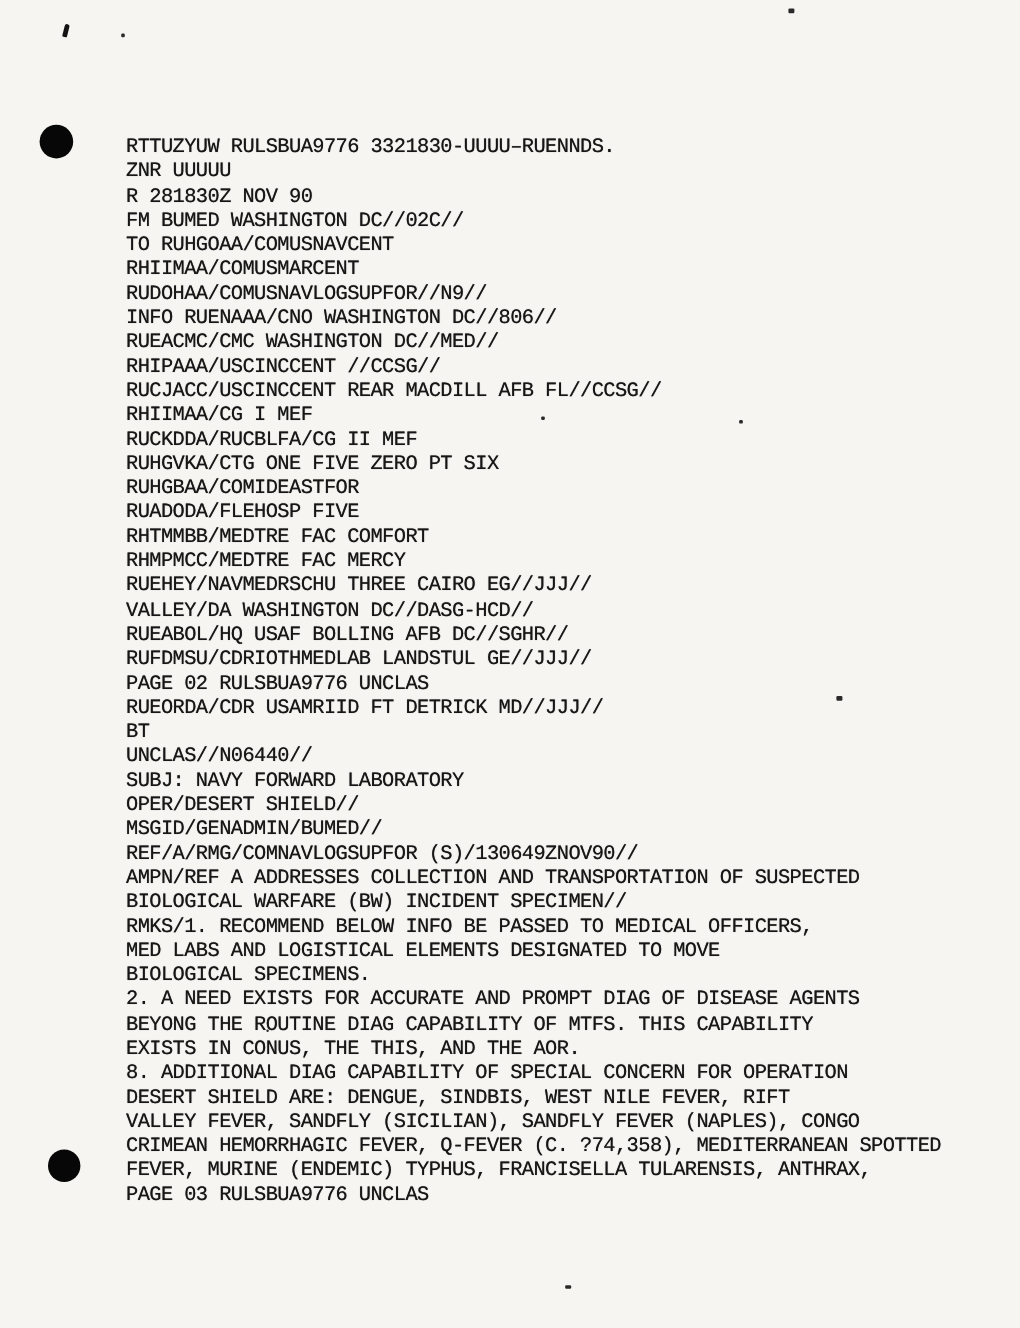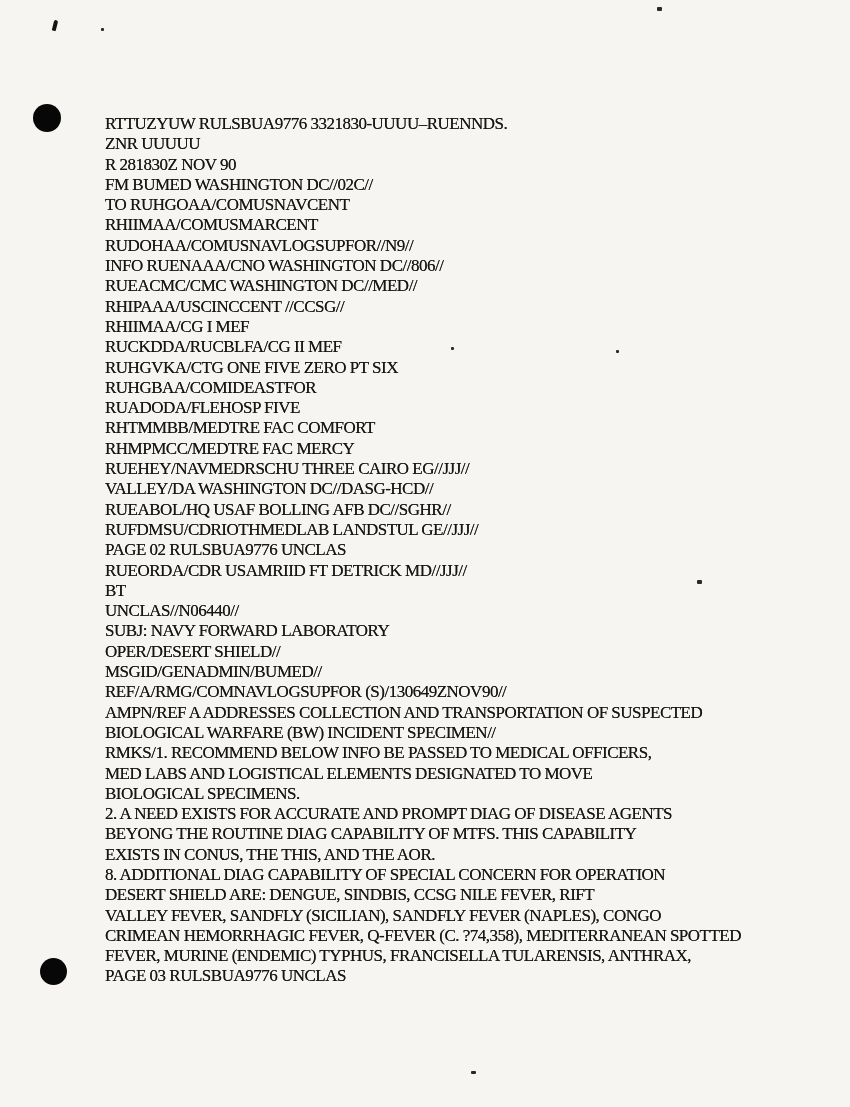--- a/index.html
+++ b/index.html
@@ -6,21 +6,21 @@
     margin: 0;
     padding: 0;
     background: #f6f5f1;
   }
   .page {
     position: relative;
     width: 850px;
     height: 1107px;
     background: #f6f5f1;
     overflow: hidden;
-    font-family: Liberation Serif, serif;
+    font-family: Liberation Mono, monospace;
   }
   .text-block {
     position: absolute;
     left: 105px;
     top: 114px;
     width: 710px;
     color: #161616;
     font-size: 17px;
     line-height: 20.3px;
     letter-spacing: -0.5px;
@@ -84,20 +84,21 @@
       <div class="line">RTTUZYUW RULSBUA9776 3321830-UUUU–RUENNDS.</div>
       <div class="line">ZNR UUUUU</div>
       <div class="line">R 281830Z NOV 90</div>
       <div class="line">FM BUMED WASHINGTON DC//02C//</div>
       <div class="line">TO RUHGOAA/COMUSNAVCENT</div>
       <div class="line">RHIIMAA/COMUSMARCENT</div>
       <div class="line">RUDOHAA/COMUSNAVLOGSUPFOR//N9//</div>
       <div class="line">INFO RUENAAA/CNO WASHINGTON DC//806//</div>
       <div class="line">RUEACMC/CMC WASHINGTON DC//MED//</div>
       <div class="line">RHIPAAA/USCINCCENT //CCSG//</div>
+      <div class="line">RUCJACC/USCINCCENT REAR MACDILL AFB FL//CCSG//</div>
       <div class="line">RHIIMAA/CG I MEF</div>
       <div class="line">RUCKDDA/RUCBLFA/CG II MEF</div>
       <div class="line">RUHGVKA/CTG ONE FIVE ZERO PT SIX</div>
       <div class="line">RUHGBAA/COMIDEASTFOR</div>
       <div class="line">RUADODA/FLEHOSP FIVE</div>
       <div class="line">RHTMMBB/MEDTRE FAC COMFORT</div>
       <div class="line">RHMPMCC/MEDTRE FAC MERCY</div>
       <div class="line">RUEHEY/NAVMEDRSCHU THREE CAIRO EG//JJJ//</div>
       <div class="line">VALLEY/DA WASHINGTON DC//DASG-HCD//</div>
       <div class="line">RUEABOL/HQ USAF BOLLING AFB DC//SGHR//</div>
@@ -112,20 +113,20 @@
       <div class="line">REF/A/RMG/COMNAVLOGSUPFOR (S)/130649ZNOV90//</div>
       <div class="line">AMPN/REF A ADDRESSES COLLECTION AND TRANSPORTATION OF SUSPECTED</div>
       <div class="line">BIOLOGICAL WARFARE (BW) INCIDENT SPECIMEN//</div>
       <div class="line">RMKS/1. RECOMMEND BELOW INFO BE PASSED TO MEDICAL OFFICERS,</div>
       <div class="line">MED LABS AND LOGISTICAL ELEMENTS DESIGNATED TO MOVE</div>
       <div class="line">BIOLOGICAL SPECIMENS.</div>
       <div class="line">2. A NEED EXISTS FOR ACCURATE AND PROMPT DIAG OF DISEASE AGENTS</div>
       <div class="line">BEYONG THE ROUTINE DIAG CAPABILITY OF MTFS. THIS CAPABILITY</div>
       <div class="line">EXISTS IN CONUS, THE THIS, AND THE AOR.</div>
       <div class="line">8. ADDITIONAL DIAG CAPABILITY OF SPECIAL CONCERN FOR OPERATION</div>
-      <div class="line">DESERT SHIELD ARE: DENGUE, SINDBIS, CCSG NILE FEVER, RIFT</div>
+      <div class="line">DESERT SHIELD ARE: DENGUE, SINDBIS, WEST NILE FEVER, RIFT</div>
       <div class="line">VALLEY FEVER, SANDFLY (SICILIAN), SANDFLY FEVER (NAPLES), CONGO</div>
       <div class="line">CRIMEAN HEMORRHAGIC FEVER, Q-FEVER (C. ?74,358), MEDITERRANEAN SPOTTED</div>
       <div class="line">FEVER, MURINE (ENDEMIC) TYPHUS, FRANCISELLA TULARENSIS, ANTHRAX,</div>
       <div class="line">PAGE 03 RULSBUA9776 UNCLAS</div>
     </div>
 
 </div>
 
 </body></html>

